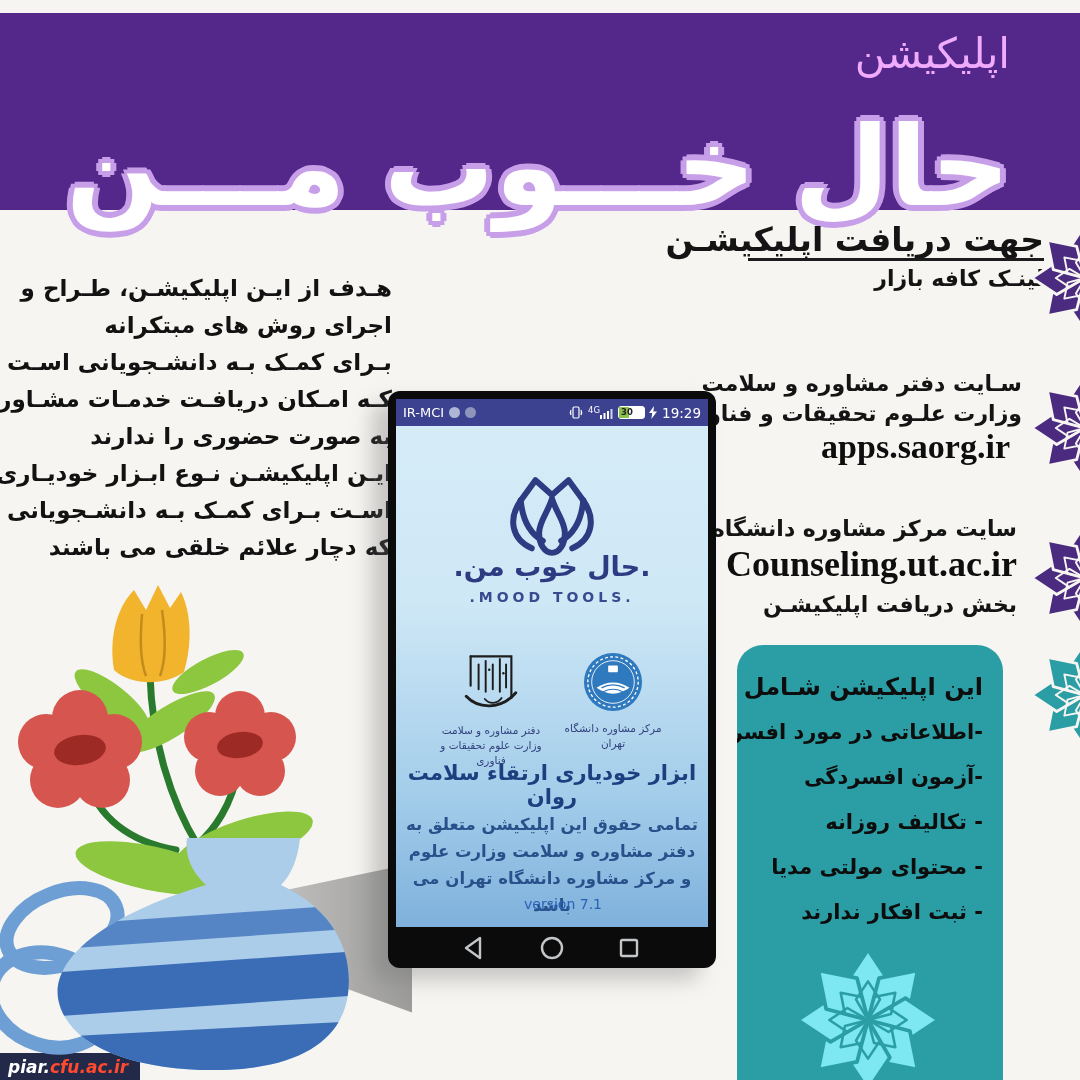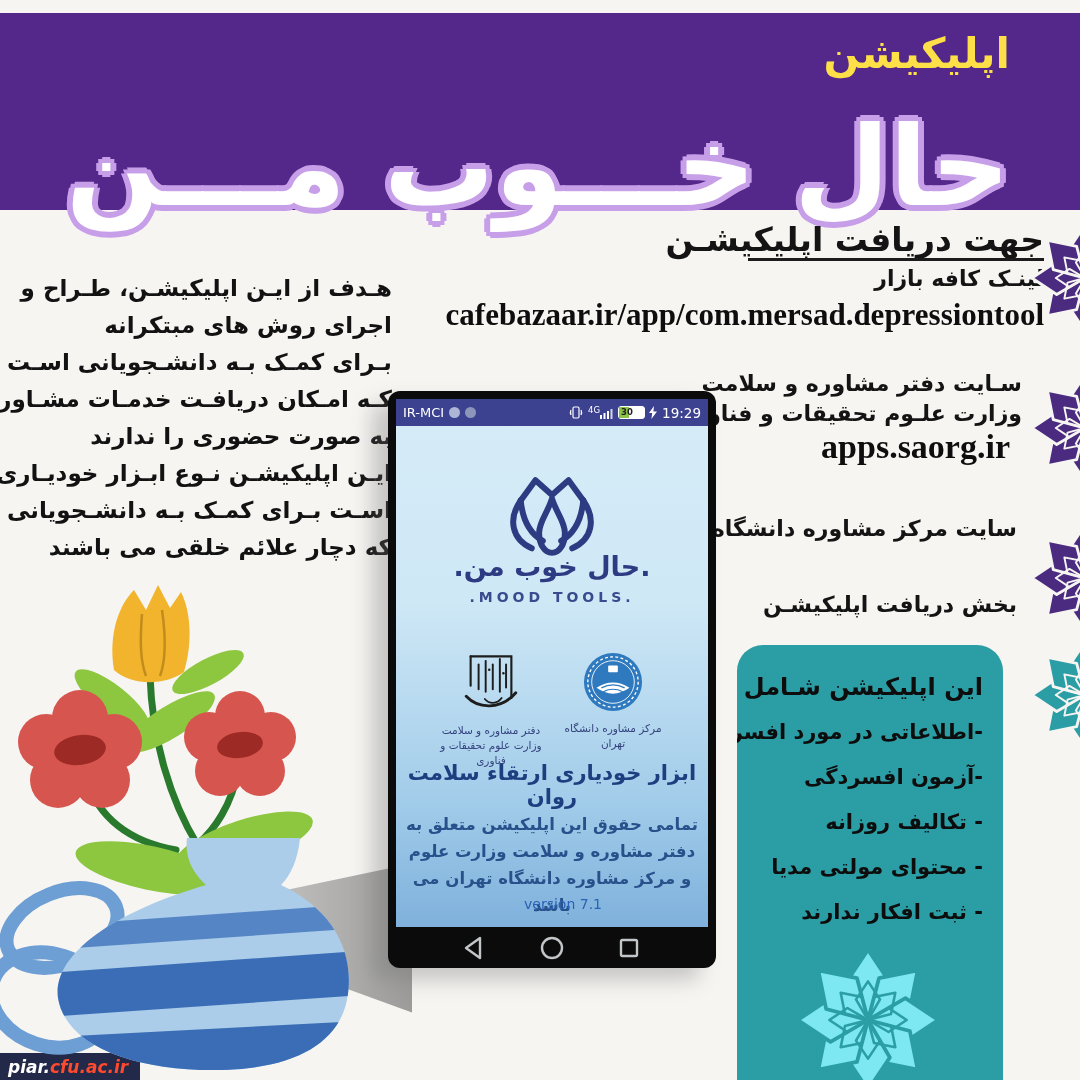--- a/index.html
+++ b/index.html
@@ -1,21 +1,21 @@
 <!DOCTYPE html>
 <html lang="fa"><head>
 <meta charset="utf-8">
 <style>
   html,body{margin:0;padding:0;}
   #canvas{position:relative;width:1080px;height:1080px;background:#f6f5f2;overflow:hidden;
           font-family:"DejaVu Sans",sans-serif;}
   .abs{position:absolute;}
   
   .banner{position:absolute;top:13px;left:0;width:1080px;height:197px;background:#54278b;}
-  .app-word{position:absolute;top:16px;right:70px;color:#fde047;font-size:42px;font-weight:bold;direction:rtl;}
+  .app-word{position:absolute;top:16px;right:70px;color:#f0abfc;font-size:42px;font-weight:normal;direction:rtl;}
   .big-title{position:absolute;top:46px;right:70px;left:230px;text-align:center;color:#ffffff;
              font-size:110px;font-weight:bold;direction:rtl;white-space:nowrap;
              text-shadow:0 -6px 0 #c79fe8,0 6px 0 #c79fe8,-6px 0 0 #c79fe8,6px 0 0 #c79fe8,
                          -4px -4px 0 #c79fe8,4px -4px 0 #c79fe8,-4px 4px 0 #c79fe8,4px 4px 0 #c79fe8;margin-top:44px;}
   
   .intro{position:absolute;top:270px;right:688px;direction:rtl;text-align:right;color:#121212;
          font-weight:bold;font-size:23px;line-height:37px;white-space:nowrap;}
   
   .dl-heading{position:absolute;top:220px;right:36px;direction:rtl;font-size:33px;font-weight:bold;color:#141414;white-space:nowrap;}
   .dl-underline{position:absolute;top:258px;right:36px;width:296px;height:3px;background:#1c1c1c;}
@@ -114,27 +114,27 @@
     <div>کـه امـکان دریافـت خدمـات مشـاوره</div>
     <div>به صورت حضوری را ندارند</div>
     <div>ایـن اپلیکیشـن نـوع ابـزار خودیـاری</div>
     <div>اسـت بـرای کمـک بـه دانشـجویانی</div>
     <div>که دچار علائم خلقی می باشند</div>
   </div>
 
   <div class="dl-heading">جهت دریافت اپلیکیشـن</div>
   <div class="dl-underline"></div>
   <div class="dl-sub abs" style="top:266px;right:36px;">لینـک کافه بازار</div>
-  <div class="dl-url abs" style="top:297px;right:36px;font-size:31px;">cafebazaar.ir/app/com.mersad.depressiontool</div>
 
   <div class="dl-sub abs" style="top:371px;right:58px;">سـایت دفتر مشاوره و سلامت</div>
   <div class="dl-sub abs" style="top:401px;right:58px;">وزارت علـوم تحقیقات و فناوری</div>
   <div class="dl-url abs" style="top:428px;right:70px;font-size:34px;">apps.saorg.ir</div>
 
   <div class="dl-sub abs" style="top:516px;right:63px;">سایت مرکز مشاوره دانشگاه تهران</div>
+  <div class="dl-url abs" style="top:543px;right:63px;font-size:36px;">Counseling.ut.ac.ir</div>
   <div class="dl-sub abs" style="top:592px;right:63px;">بخش دریافت اپلیکیشـن</div>
 
   <svg class="rosette rosette-purple" style="left:1026px;top:219px;width:118px;height:118px;">
       <use href="#rosette-sym"></use>
     </svg>
   <svg class="rosette rosette-purple" style="left:1026px;top:369px;width:118px;height:118px;">
       <use href="#rosette-sym"></use>
     </svg>
   <svg class="rosette rosette-purple" style="left:1026px;top:519px;width:118px;height:118px;">
       <use href="#rosette-sym"></use>

